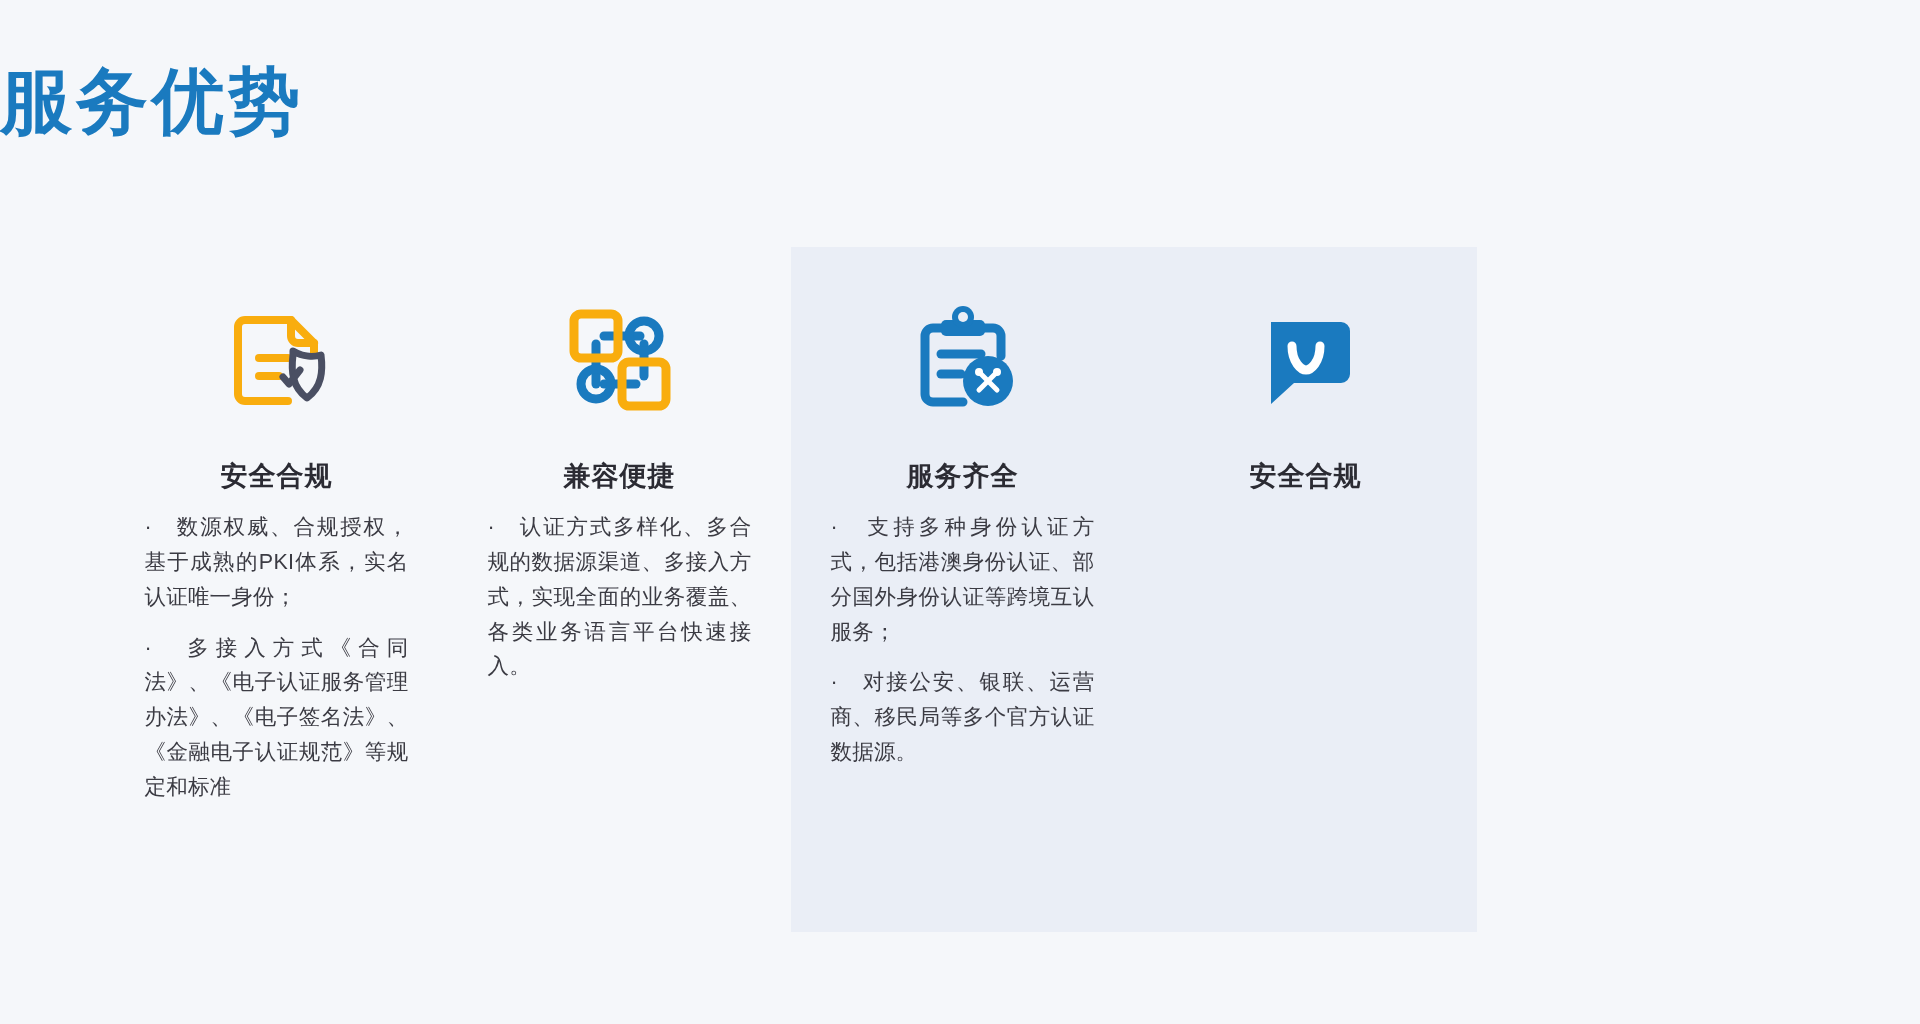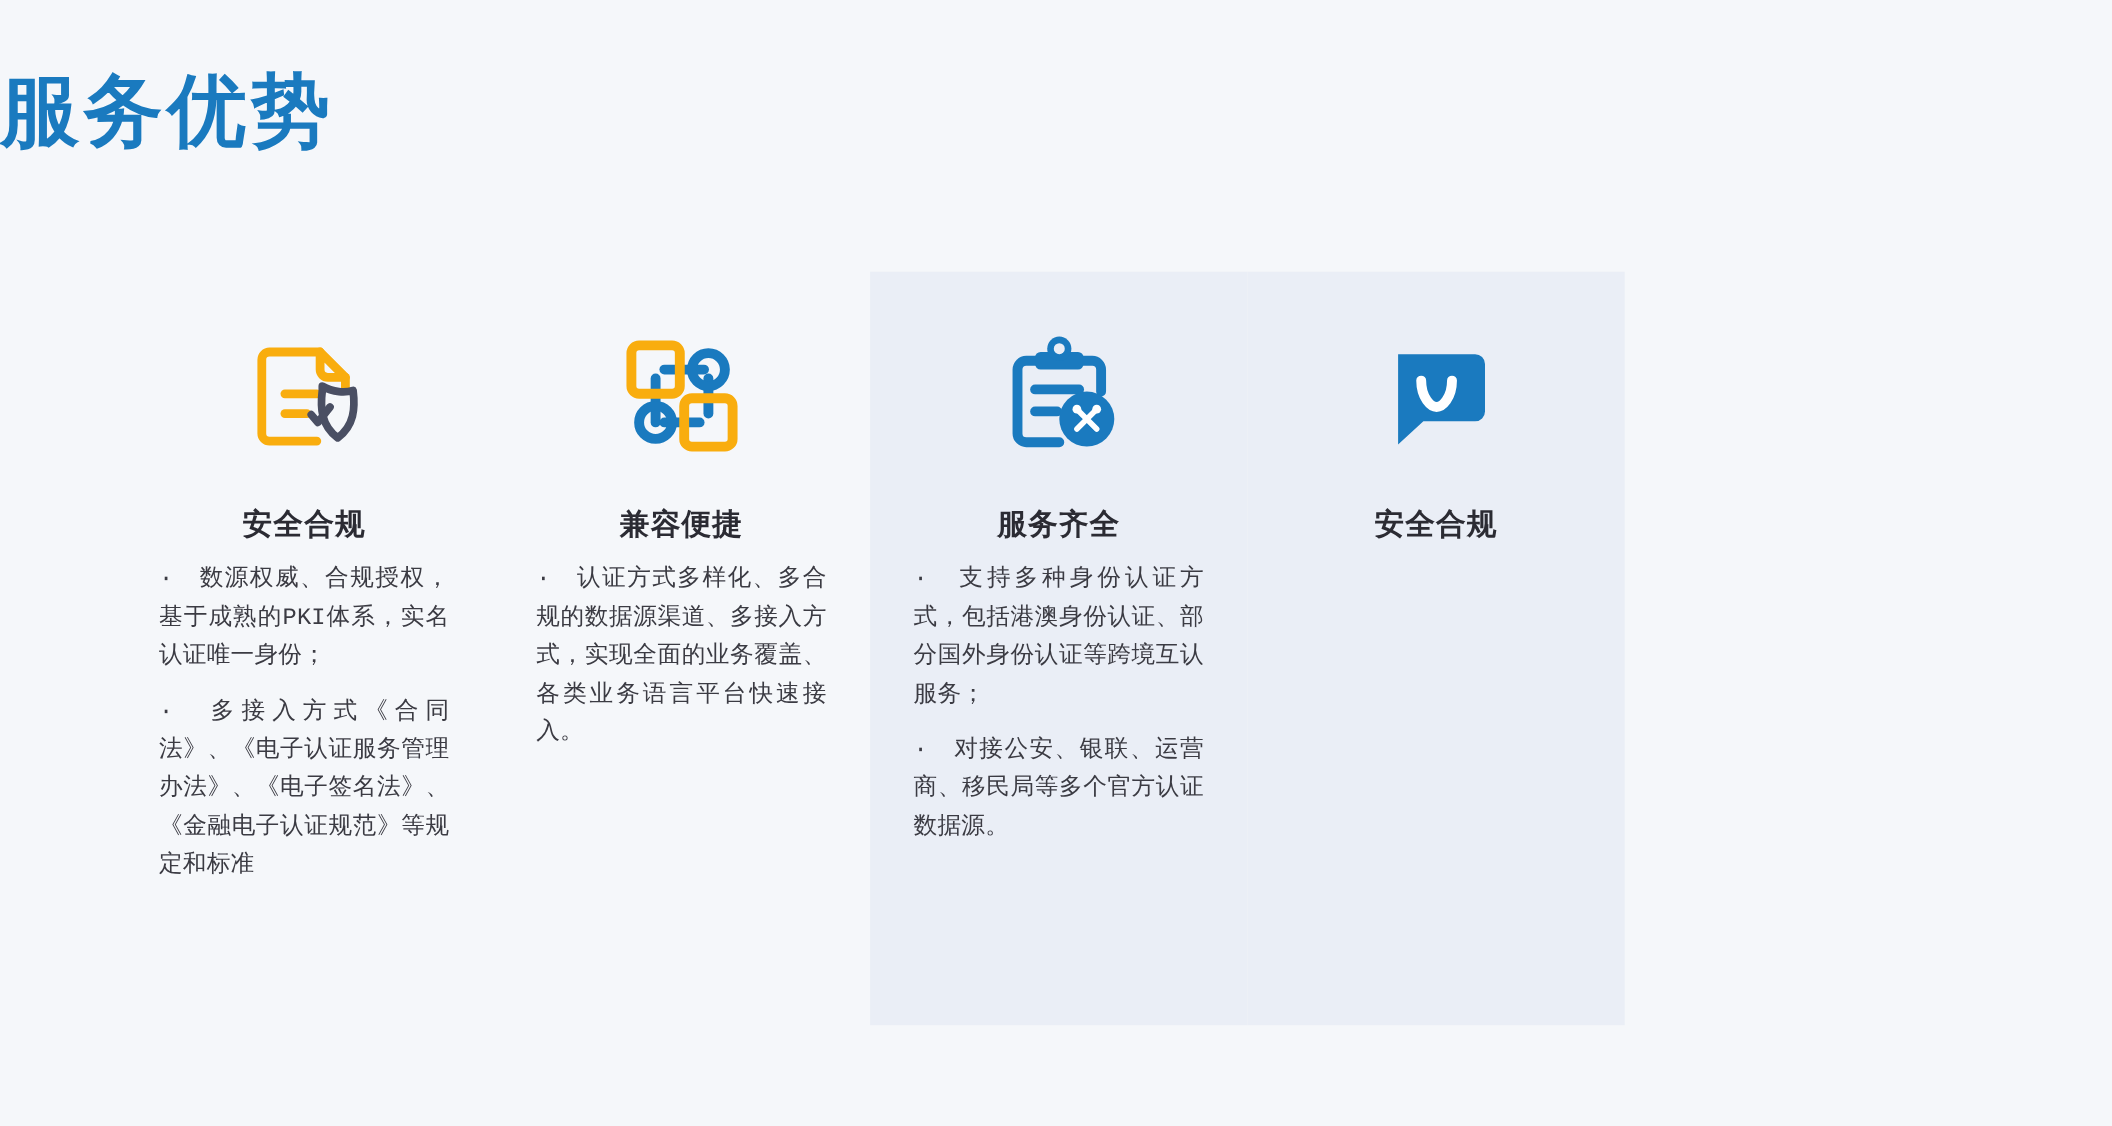--- a/index.html
+++ b/index.html
@@ -79,21 +79,20 @@
     text-align-last: left;
   }
   .bullet {
     font-size: 21.5px;
     line-height: 1.62;
     color: #3b3b43;
     margin-bottom: 16px;
     text-align: justify;
     text-justify: inter-character;
     letter-spacing: 0.2px;
-    font-family: Liberation Mono, monospace;
   }
   .bullet:last-child { margin-bottom: 0; }
   svg { display: block; }
 </style>
 </head>
 <body>
 
 <div class="page">
 
   <div class="page-title">服务优势</div>

